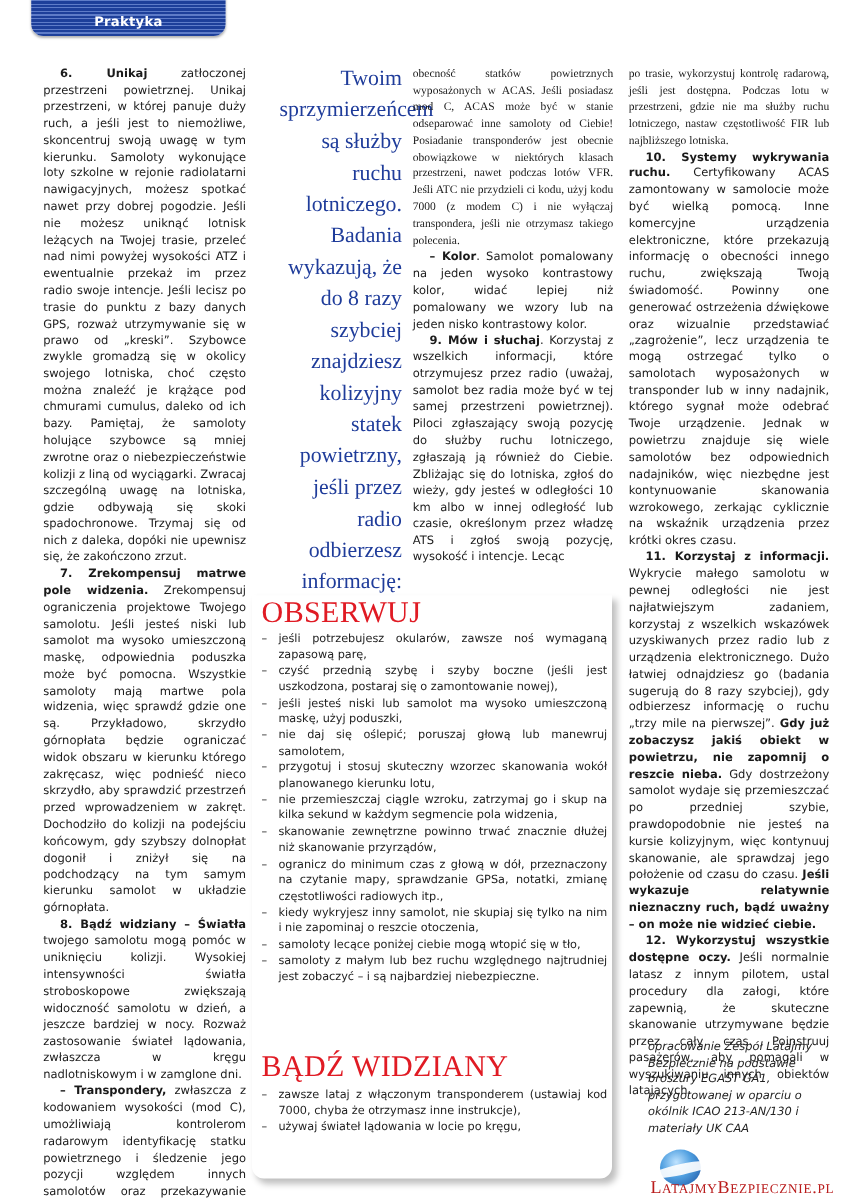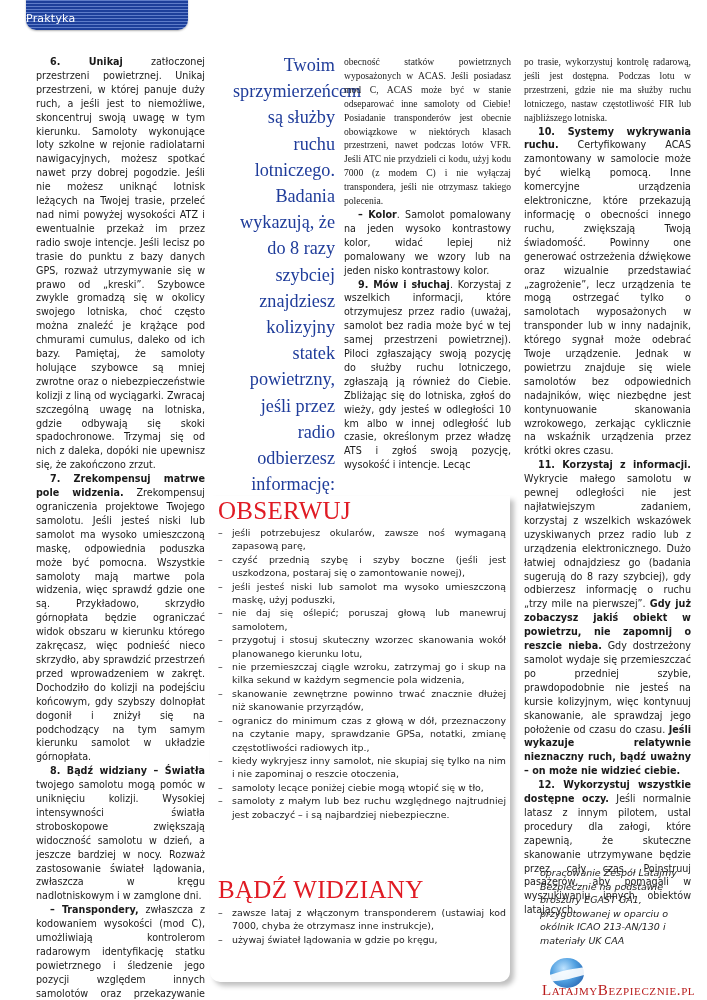--- a/index.html
+++ b/index.html
@@ -4,22 +4,22 @@
 <style>
   html, body { margin:0; padding:0; background:#ffffff; }
   body { width:707px; height:1000px; position:relative; overflow:hidden; font-family:"DejaVu Sans", sans-serif; color:#1a1a1a; }
   .header-tab {
     position:absolute; left:26px; top:-8px; width:162px; height:38px;
     border-radius:0 0 10px 10px;
     background: repeating-linear-gradient(180deg, #1d3f9a 0px, #1d3f9a 2px, #5e7cc8 2px, #5e7cc8 3px);
     box-shadow: 0 1px 2px rgba(0,0,0,0.3);
   }
   .header-tab .label {
-    position:absolute; left:0; right:0; top:20px; text-align:left;
-    color:#fff; font-weight:normal; font-size:11px; letter-spacing:0.2px;
+    position:absolute; left:0; right:0; top:20px; text-align:center;
+    color:#fff; font-weight:bold; font-size:11px; letter-spacing:0.2px;
     font-family:"DejaVu Sans", sans-serif;
   }
   .col { position:absolute; font-size:9.6px; line-height:13.9px; text-align:justify; }
   .col p { margin:0; text-indent:14px; }
   .col p.noindent { text-indent:0;font-family:Liberation Serif, serif; }
   .col b { font-weight:bold; }
   #col1 { left:36px; top:55px; width:169px; }
   #col3 { left:344px; top:55px; width:167px; }
   #col4 { left:524px; top:55px; width:167px; }
   .pullquote {
@@ -101,21 +101,21 @@
     <li><span class="dash">–</span><span>nie przemieszczaj ciągle wzroku, zatrzymaj go i skup na kilka sekund w każdym segmencie pola widzenia,</span></li>
     <li><span class="dash">–</span><span>skanowanie zewnętrzne powinno trwać znacznie dłużej niż skanowanie przyrządów,</span></li>
     <li><span class="dash">–</span><span>ogranicz do minimum czas z głową w dół, przeznaczony na czytanie mapy, sprawdzanie GPSa, notatki, zmianę częstotliwości radiowych itp.,</span></li>
     <li><span class="dash">–</span><span>kiedy wykryjesz inny samolot, nie skupiaj się tylko na nim i nie zapominaj o reszcie otoczenia,</span></li>
     <li><span class="dash">–</span><span>samoloty lecące poniżej ciebie mogą wtopić się w tło,</span></li>
     <li><span class="dash">–</span><span>samoloty z małym lub bez ruchu względnego najtrudniej jest zobaczyć – i są najbardziej niebezpieczne.</span></li>
   </ul>
   <h2 id="bw-title">BĄDŹ WIDZIANY</h2>
   <ul id="bw-list">
     <li><span class="dash">–</span><span>zawsze lataj z włączonym transponderem (ustawiaj kod 7000, chyba że otrzymasz inne instrukcje),</span></li>
-    <li><span class="dash">–</span><span>używaj świateł lądowania w gdzie po kręgu,</span></li>
+    <li><span class="dash">–</span><span>używaj świateł lądowania w locie po kręgu,</span></li>
   </ul>
 </div>
 
 <div class="credit">opracowanie Zespół Latajmy Bezpiecznie na podstawie broszury EGAST GA1, przygotowanej w oparciu o okólnik ICAO 213-AN/130 i materiały UK CAA</div>
 
 <div class="logo">
   <div class="globe"></div>
   <div class="wing"></div>
   <div class="text">LatajmyBezpiecznie.pl</div>
 </div>

